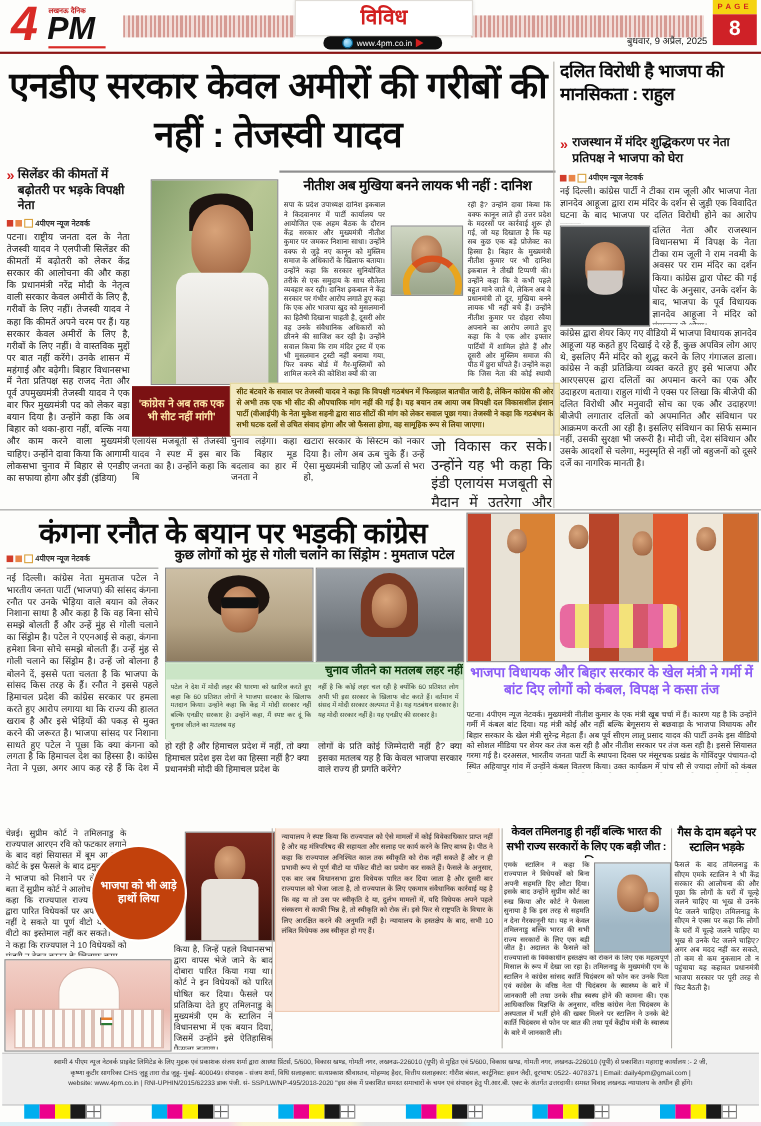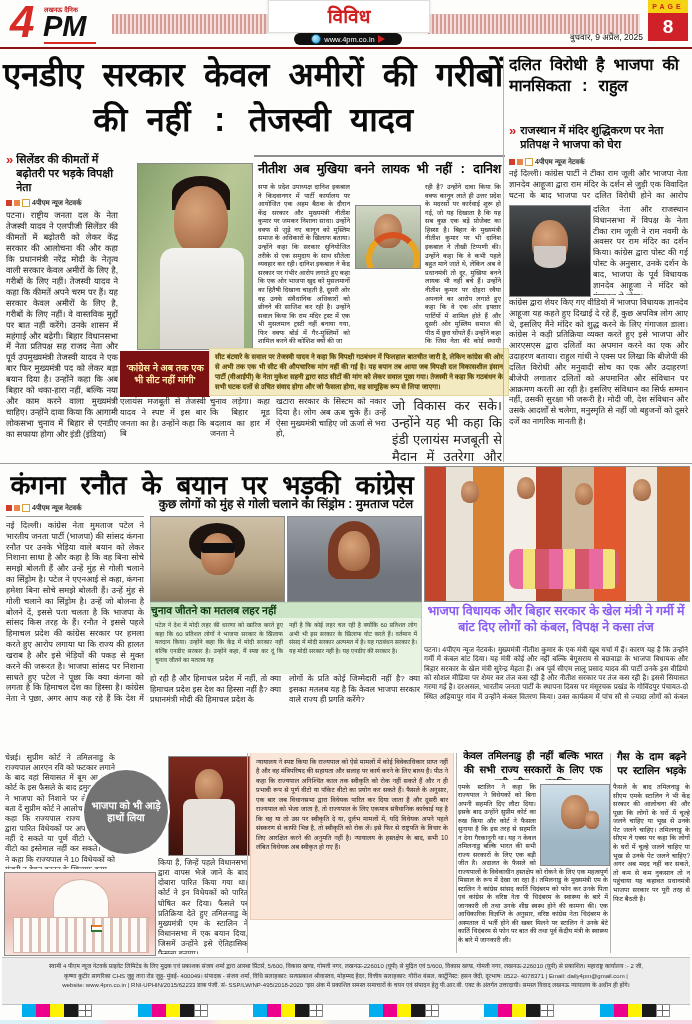--- a/index.html
+++ b/index.html
@@ -1,20 +1,20 @@
 <!DOCTYPE html>
 <html><head>
 <meta charset="utf-8">
 <style>
   html,body{margin:0;padding:0;background:#e9e6e0;}
   .page{position:relative;width:692px;height:1024px;background:#fdfdfb;margin:0 auto;overflow:hidden;
         font-family:"Liberation Sans","DejaVu Sans",sans-serif;color:#1a1a1a;}
   .abs{position:absolute;}
   .jt{text-align:justify;overflow:hidden;line-height:1.32;color:#222;}
-  .hl{font-weight:900;color:#0b0b0b;letter-spacing:-.3px;font-family:Liberation Mono, monospace;}
+  .hl{font-weight:900;color:#0b0b0b;letter-spacing:-.3px;}
   .center{text-align:center;}
   .nowrap{white-space:nowrap;overflow:hidden;}
   .rule{background:#9b9b9b;}
   .vrule{width:1px;background:#b5b2ac;}
   
   .logo4{font-size:44px;font-weight:900;font-style:italic;color:#d92b26;line-height:.9;}
   .logopm{font-size:29px;font-weight:900;font-style:italic;color:#111;line-height:.9;}
   .tagline{font-size:6.5px;font-weight:bold;color:#c21d1d;}
   .stripes{height:20px;background:repeating-linear-gradient(90deg,#cf8a82 0 2px,#f0d8d3 2px 4px);opacity:.85;}
   .centerbox{background:#fff;border:1px solid #e0ddd8;box-shadow:0 0 3px rgba(0,0,0,.12);}
@@ -27,26 +27,26 @@
   .pagenum{background:#cf2127;color:#fff;font-size:19px;font-weight:900;text-align:center;height:28px;line-height:28px;}
   
   .byline{font-size:7px;color:#333;display:flex;align-items:center;gap:2px;font-weight:bold;}
   .sq{width:6px;height:6px;display:inline-block;}
   .sq1{background:#d23c2a;} .sq2{background:#e98548;} .sq3{background:#fff;border:1px solid #d8a13c;}
   .subhead{font-weight:900;color:#111;line-height:1.28;}
   .bullet{color:#d21f1f;font-weight:900;}
   
   .quotebox{background:#7b1113;color:#ffe9a8;font-weight:900;font-size:9.5px;line-height:1.3;display:flex;align-items:center;justify-content:center;text-align:center;padding:2px;}
   .ystrip{background:#f3eac2;border:1px solid #e4d79e;color:#574400;font-size:6.8px;font-weight:bold;line-height:1.45;text-align:justify;padding:3px 5px;overflow:hidden;}
-  .greentitle{background:#cbe5c6;color:#0c3a0c;font-weight:900;font-size:10.5px;text-align:left;height:15px;line-height:15px;}
+  .greentitle{background:#cbe5c6;color:#0c3a0c;font-weight:900;font-size:10.5px;text-align:right;height:15px;line-height:15px;}
   .greenbody{background:#e8f3e2;display:flex;gap:6px;padding:3px 4px;}
   .greenbody div{font-size:6px;line-height:1.45;text-align:justify;color:#2c3b2a;overflow:hidden;}
   .pinktitle{background:#e13222;color:#fff;font-weight:900;font-size:10.5px;text-align:center;line-height:1.3;padding:3px 2px;}
   .pinkbody{background:#fae5d9;font-size:6.4px;line-height:1.48;text-align:justify;padding:4px 5px;color:#222;overflow:hidden;border:1px solid #eecbb4;border-top:none;}
-  .circle{background:#737373;color:#fff;border-radius:50%;display:flex;align-items:center;justify-content:center;text-align:center;font-weight:900;font-size:10px;line-height:1.25;padding:6px;box-shadow:0 0 0 2px #fff;z-index:5;}
+  .circle{background:#c2410c;color:#fff;border-radius:50%;display:flex;align-items:center;justify-content:center;text-align:center;font-weight:900;font-size:10px;line-height:1.25;padding:6px;box-shadow:0 0 0 2px #fff;z-index:5;}
   
   .photo{border:1px solid #8a8a8a;overflow:hidden;}
   .ph-tejashwi{background:linear-gradient(120deg,#86a06c,#b9c795 45%,#97b07e);}
   .face{position:absolute;border-radius:48% 48% 42% 42%;background:radial-gradient(circle at 40% 35%,#d8a379,#a96f4b 75%,#7c4c31);}
   .hair{position:absolute;border-radius:50% 50% 0 0;background:#1d1410;}
   .ph-danish{background:linear-gradient(180deg,#cfd6c3,#9aa58a);}
   .garland{position:absolute;border-radius:50%;border:6px solid #e9a51f;border-top-color:#d8521f;}
   .ph-rahul{background:linear-gradient(180deg,#494c4e,#1f2122 70%);}
   .beard{position:absolute;background:#cfc8c2;border-radius:0 0 45% 45%;}
   .ph-kangana{background:linear-gradient(180deg,#cdbfa5,#b5a486 60%,#8e7c61);}

